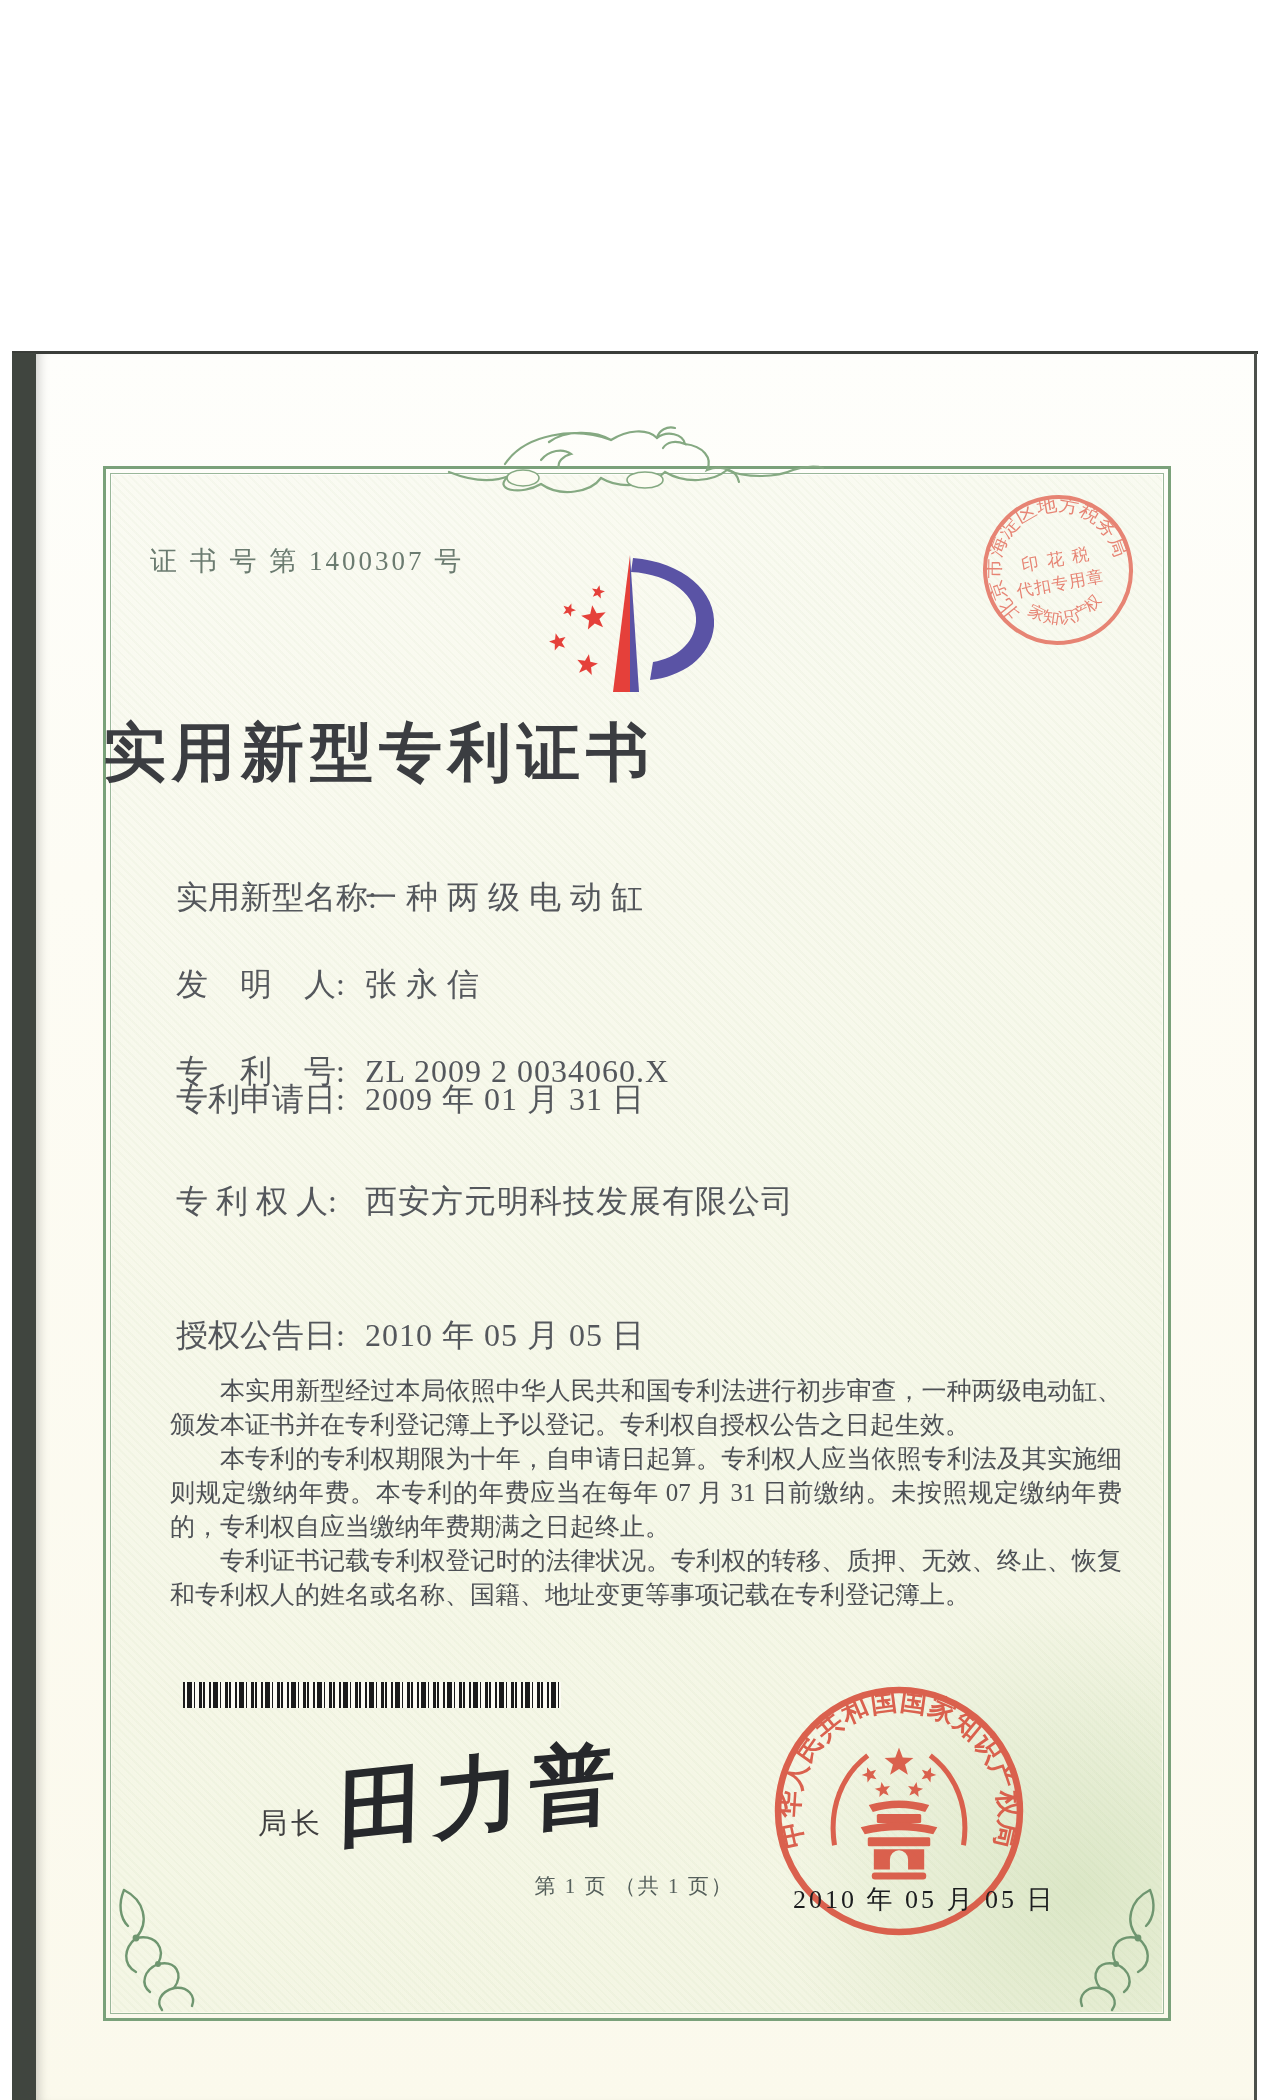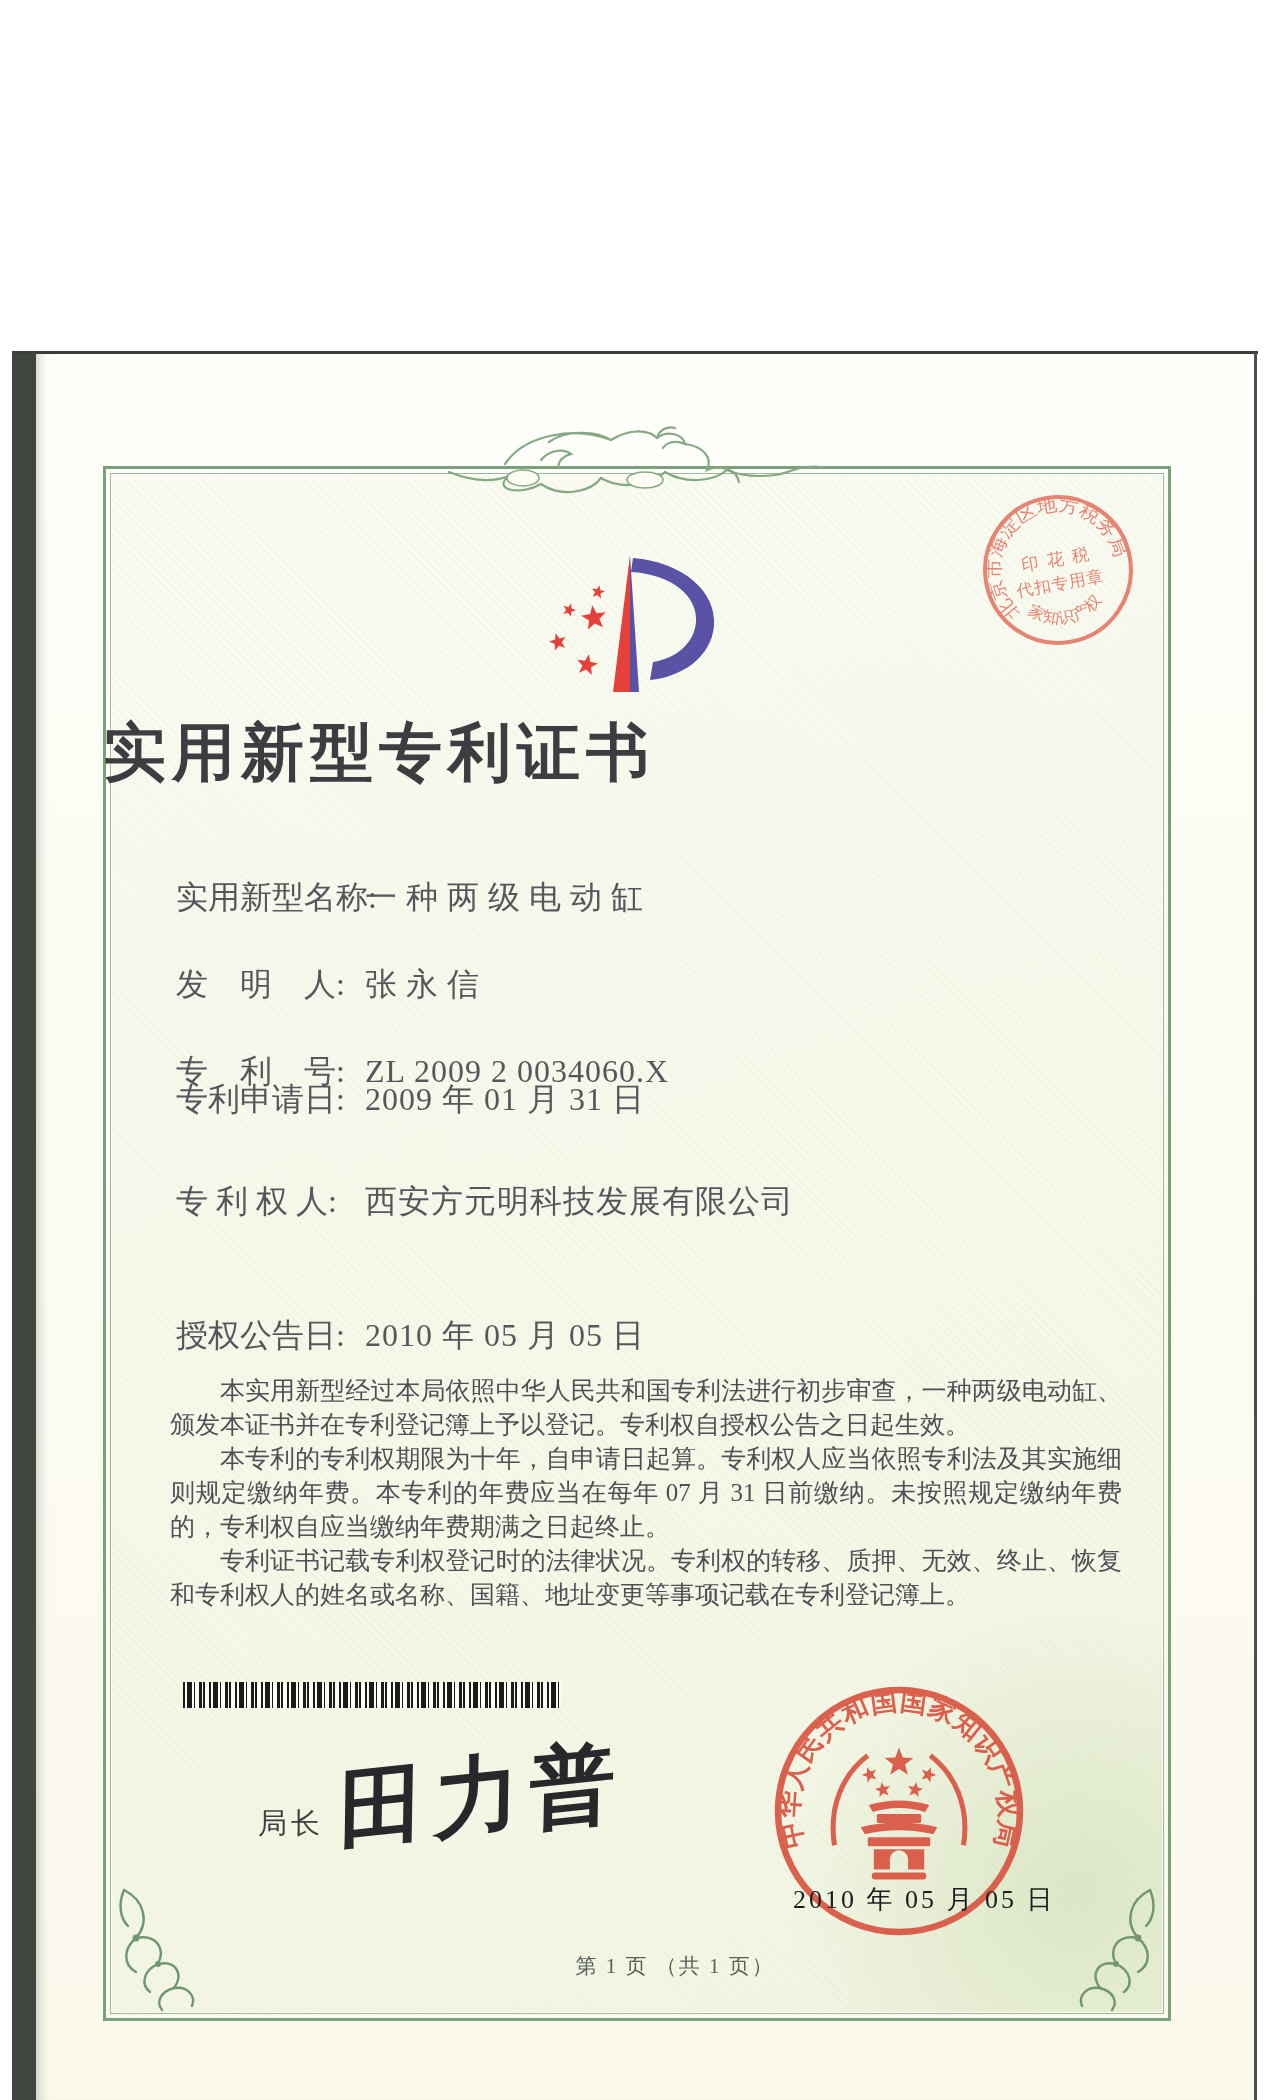--- a/index.html
+++ b/index.html
@@ -40,22 +40,22 @@
        #1b1b1b 20px 22px, #fdfcf4 22px 26px);}
   
   .director-label{position:absolute;left:258px;top:1804px;font-size:29px;color:#404040;letter-spacing:4px;}
   .signature{position:absolute;left:338px;top:1738px;font-size:86px;font-weight:bold;color:#26282b;
              letter-spacing:10px;transform:rotate(-6deg) skewX(-7deg);white-space:pre;}
   
   .seal-main{position:absolute;left:770px;top:1682px;width:258px;height:258px;opacity:.93;}
   .seal-date{position:absolute;left:793px;top:1882px;font-size:26px;letter-spacing:3px;color:#1c1d1f;
              white-space:pre;z-index:5;}
   .seal-tax{position:absolute;left:978px;top:490px;width:160px;height:160px;transform:rotate(-10deg);opacity:.85;}
-  .footer-text{position:absolute;left:103px;top:1952px;width:1062px;text-align:center;font-size:21px;
-               letter-spacing:2px;color:#56605c;white-space:pre;padding-left:41px;}
+  .footer-text{position:absolute;left:103px;top:1872px;width:1062px;text-align:center;font-size:21px;
+               letter-spacing:2px;color:#56605c;white-space:pre;}
   
   .logo{position:absolute;left:545px;top:552px;width:200px;height:150px;}
   .dragon{position:absolute;left:445px;top:420px;width:380px;height:86px;}
   .floral-right{position:absolute;left:1068px;top:1886px;width:96px;height:126px;}
   .floral-left{position:absolute;left:110px;top:1886px;width:96px;height:126px;transform:scaleX(-1);}
 </style>
 </head>
 <body>
 
 <div id="root">
@@ -102,20 +102,21 @@
       <path d="M82,4 C62,14 56,36 70,52 C50,48 40,62 48,78 C30,74 22,88 32,102 C18,100 10,110 14,120"></path>
       <path d="M70,52 C82,62 84,78 70,86"></path>
       <path d="M48,78 C62,84 66,98 56,106"></path>
       <path d="M32,102 C46,106 50,116 44,124"></path>
       <path d="M82,4 C88,18 86,32 78,40"></path>
     </g>
     <circle cx="70" cy="52" r="3.4" fill="#6f9670"></circle>
     <circle cx="48" cy="78" r="3" fill="#6f9670"></circle>
   </svg>
 
+  <div class="cert-number">证 书 号 第 1400307 号</div>
 
   <svg class="logo" viewBox="0 0 200 150">
     <defs>
       <path id="star" d="M0,-1 L0.247,-0.34 L0.951,-0.309 L0.4,0.13 L0.588,0.809 L0,0.42 L-0.588,0.809 L-0.4,0.13 L-0.951,-0.309 L-0.247,-0.34 Z"></path>
     </defs>
     <path d="M88,6 C138,10 172,40 169,74 C166,106 136,125 105,128 L108,110 C131,106 149,92 151,70 C153,44 126,22 86,20 Z" fill="#5a53a5"></path>
     <polygon points="85,3 68,140 85,140" fill="#e5403a"></polygon>
     <polygon points="85,3 85,140 94,140" fill="#5a53a5"></polygon>
     <use href="#star" transform="translate(53,40) scale(7) rotate(12)" fill="#e5403a"></use>
     <use href="#star" transform="translate(49,66) scale(13) rotate(-8)" fill="#e5403a"></use>

